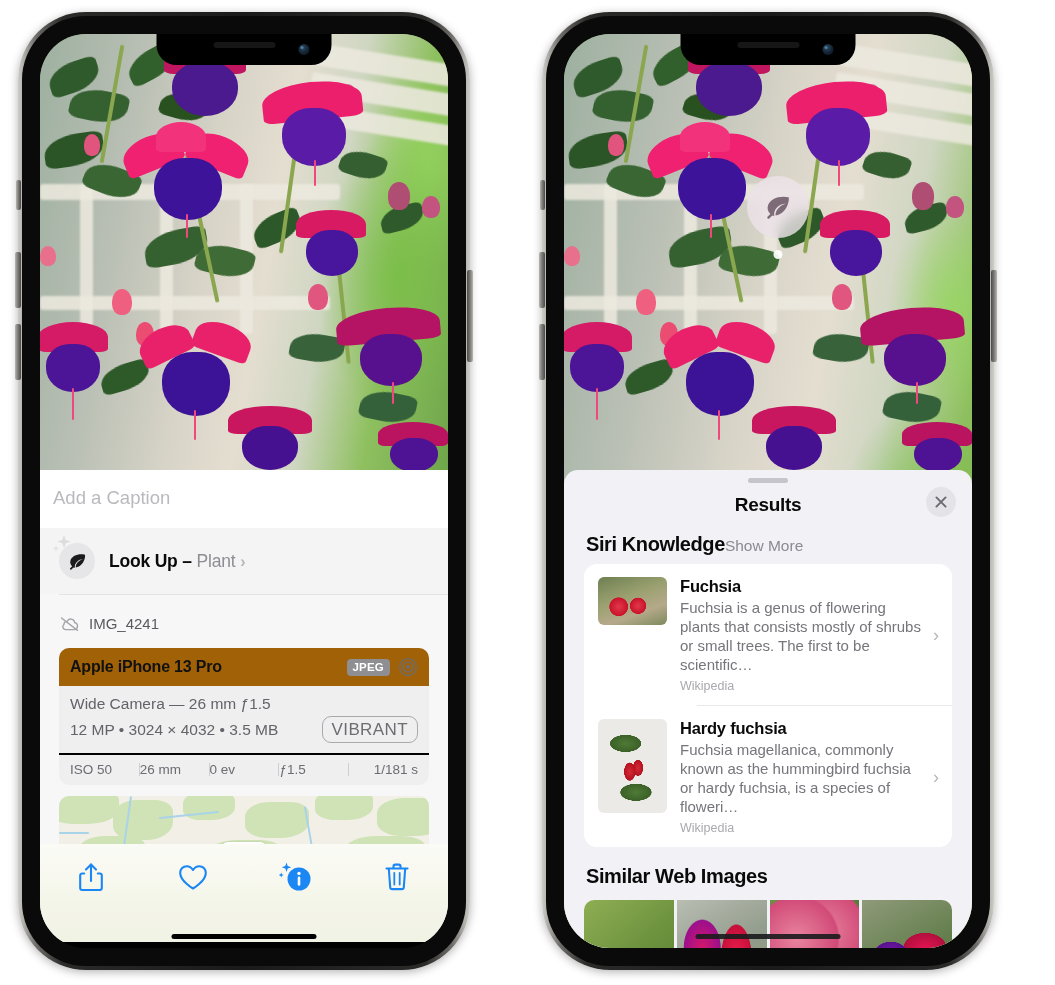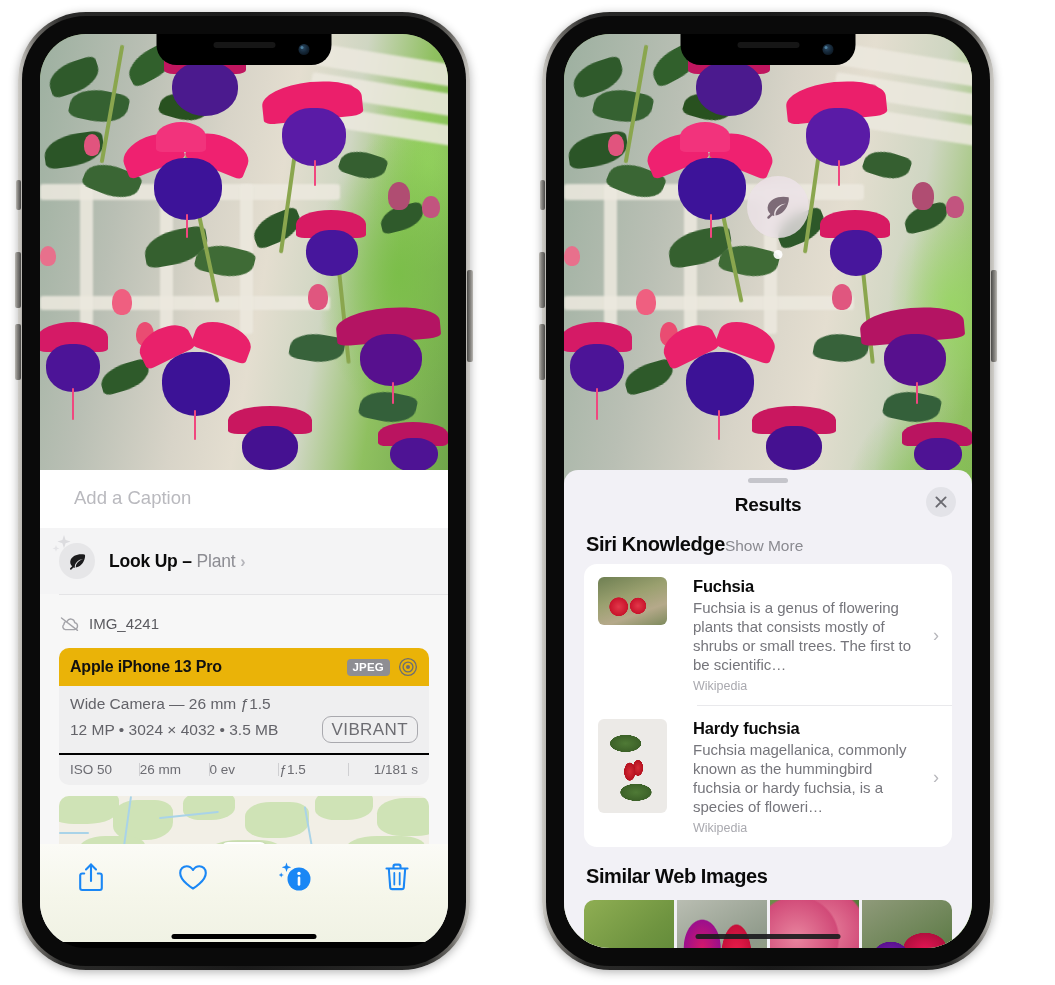--- a/index.html
+++ b/index.html
@@ -60,21 +60,21 @@
 
   
   .badge{position:absolute;width:62px;height:62px;border-radius:50%;
       background:rgba(236,226,233,.80);backdrop-filter:blur(6px);
       display:flex;align-items:center;justify-content:center;z-index:30;}
   .badge .dot{position:absolute;left:50%;top:74px;transform:translateX(-50%);
       width:9px;height:9px;border-radius:50%;background:rgba(255,255,255,.92);}
 
   
   .sheet{position:absolute;left:0;right:0;bottom:0;background:#f7f7f7;}
-  .caption{background:#fff;padding:17px 34px 19px;}
+  .caption{background:#fff;padding:17px 13px 19px;}
   .caption .ph{color:#b9b9be;font-size:18.5px;}
 
   .lookup{display:flex;align-items:center;gap:14px;background:#f4f4f5;
       padding:15px 19px;position:relative;}
   .lk-ic{position:relative;width:36px;height:36px;border-radius:50%;background:#e6e6e8;
       display:flex;align-items:center;justify-content:center;flex:0 0 auto;}
   .sparkles{position:absolute;left:-10px;top:-10px;width:26px;height:26px;}
   .lk-txt{font-size:17.5px;color:#0a0a0a;font-weight:bold;letter-spacing:-.2px;}
   .lk-txt .sub{font-weight:normal;color:#8d8d93;}
   .chev-sm{color:#b6b6bb;font-size:16px;margin-left:5px;}
@@ -83,21 +83,21 @@
 
   .meta{padding:13px 19px 10px;}
   .meta-row1{display:flex;align-items:baseline;justify-content:space-between;}
   .meta-date{font-size:16.5px;color:#111;font-weight:bold;letter-spacing:-.2px;}
   .adjust{font-size:16.5px;color:#2f82f7;}
   .meta-row2{display:flex;align-items:center;gap:9px;margin-top:7px;}
   .fname{font-size:15px;color:#5a5a5f;}
 
   .exif{margin:6px 19px 0;border-radius:10px;overflow:hidden;background:#efeff0;}
   .exif-hd{display:flex;align-items:center;justify-content:space-between;
-      background:#eab308;padding:9px 11px;gap:36px;}
+      background:#a16207;padding:9px 11px;gap:36px;}
   .exif-hd .dev{font-size:16px;color:#111;font-weight:bold;letter-spacing:-.2px;}
   .hd-right{display:flex;align-items:center;gap:8px;}
   .tag-jpeg{background:#8e8e93;color:#fff;font-size:11.5px;font-weight:bold;
       padding:2.5px 6px;border-radius:4px;letter-spacing:.2px;margin-left:37px;}
   .exif-body{padding:9px 11px 10px;}
   .exif-l1{font-size:15.5px;color:#636369;}
   .exif-l2row{display:flex;align-items:center;justify-content:space-between;margin-top:3px;}
   .exif-l2{font-size:15.5px;color:#636369;}
   .tag-vib{border:1.2px solid #a9a9ae;color:#6d6d72;font-size:17px;
       padding:2.5px 9px;border-radius:9px;letter-spacing:.4px;}
@@ -128,21 +128,21 @@
   .rhead{position:relative;height:44px;display:flex;align-items:center;justify-content:center;}
   .rtitle{font-size:19px;font-weight:bold;color:#0a0a0a;letter-spacing:-.3px;}
   .closeb{position:absolute;right:16px;top:4px;width:30px;height:30px;border-radius:50%;
       background:#e3e3e8;display:flex;align-items:center;justify-content:center;}
 
   .sec-hd{display:flex;align-items:baseline;justify-content:flex-start;padding:6px 22px 8px;}
   .sec-title{font-size:20px;font-weight:bold;color:#0a0a0a;letter-spacing:-.4px;}
   .showmore{font-size:15.5px;color:#8a8a90;}
 
   .kcard{margin:0 20px;background:#fff;border-radius:13px;overflow:hidden;}
-  .krow{display:flex;align-items:flex-start;gap:26px;padding:13px 12px 12px 14px;position:relative;}
+  .krow{display:flex;align-items:flex-start;gap:13px;padding:13px 12px 12px 14px;position:relative;}
   .kthumb{flex:0 0 auto;border-radius:6px;overflow:hidden;background:#ddd;}
   .kbody{flex:1;min-width:0;padding-right:18px;}
   .ktitle{font-size:16.5px;font-weight:bold;color:#0a0a0a;letter-spacing:-.2px;}
   .kdesc{font-size:15px;color:#75757b;line-height:1.27;margin-top:2px;}
   .ksrc{font-size:12.5px;color:#a9a9af;margin-top:5px;}
   .kchev{position:absolute;right:13px;top:50%;transform:translateY(-50%);color:#b7b7bc;font-size:18px;}
   .kdiv{height:1px;background:#e9e9ec;margin-left:113px;}
 
   .simrow{display:flex;gap:3px;margin:10px 20px 0;border-radius:10px;overflow:hidden;}
   .simimg{flex:1;height:120px;}

